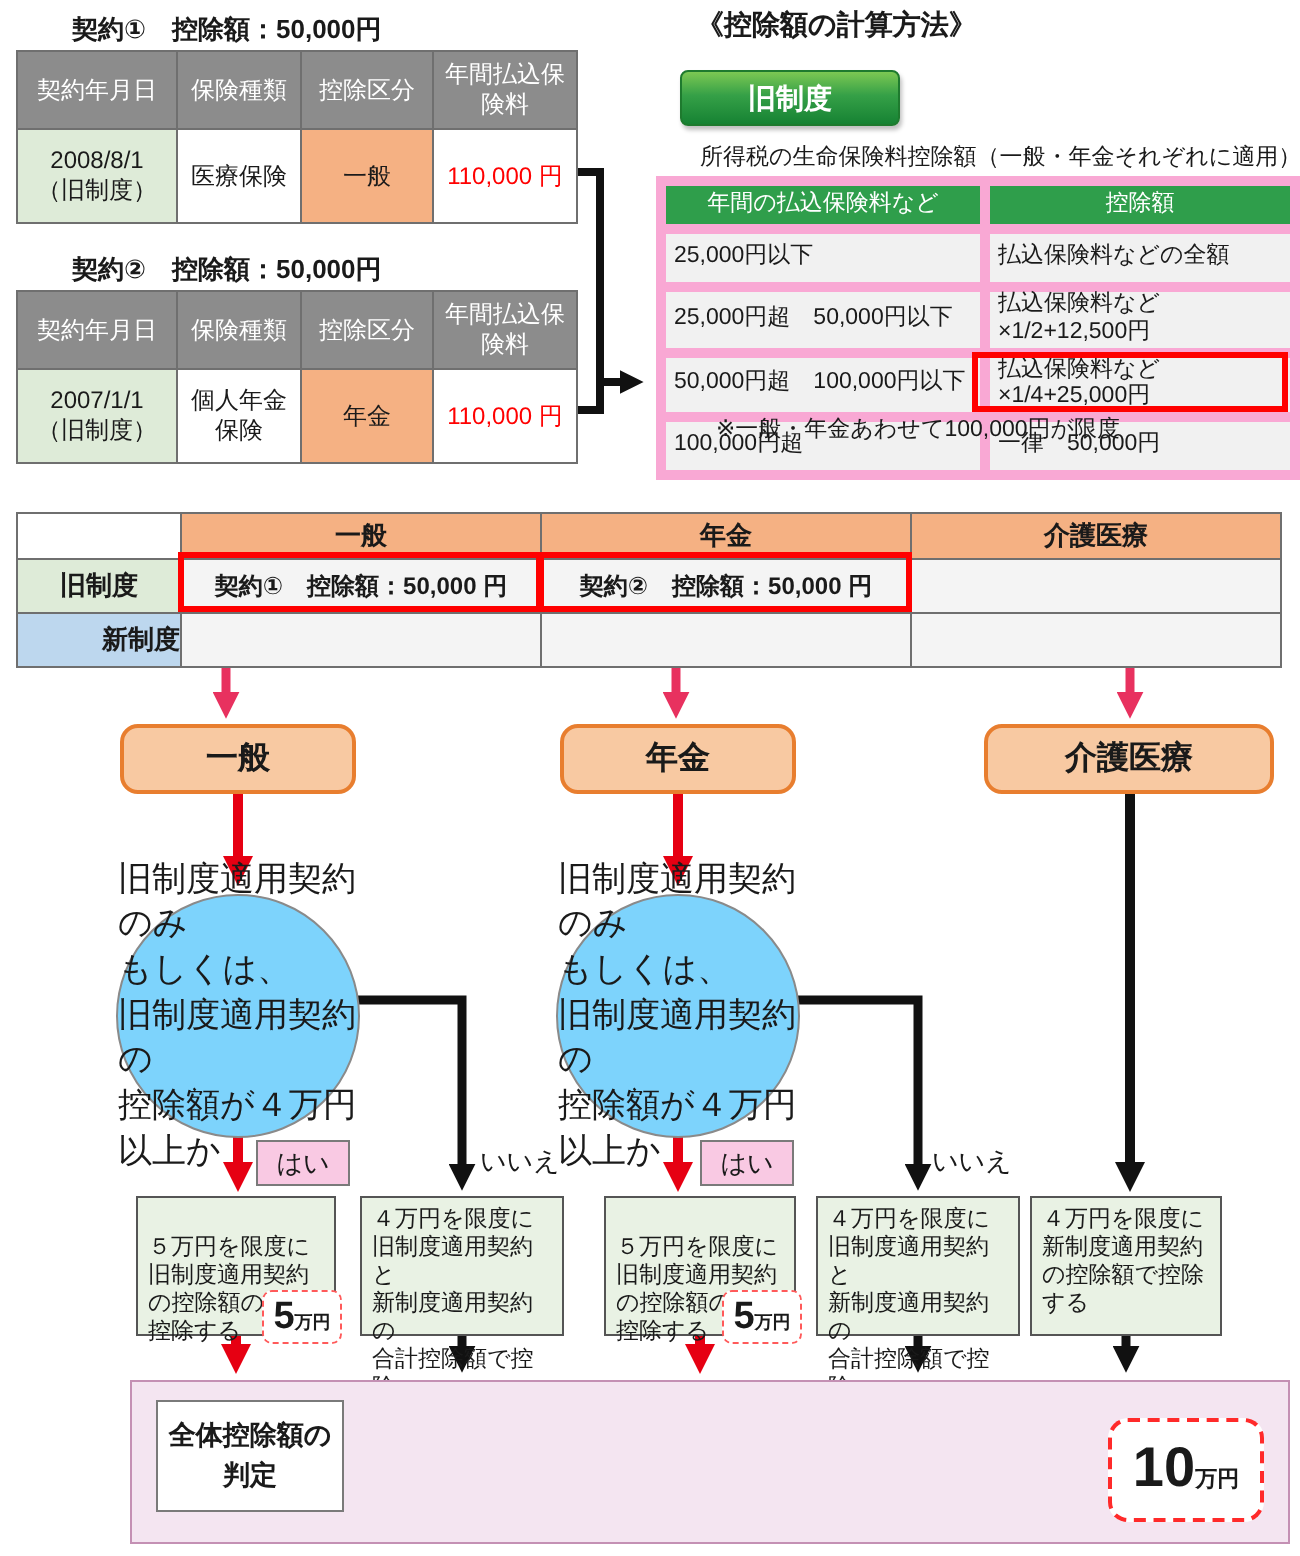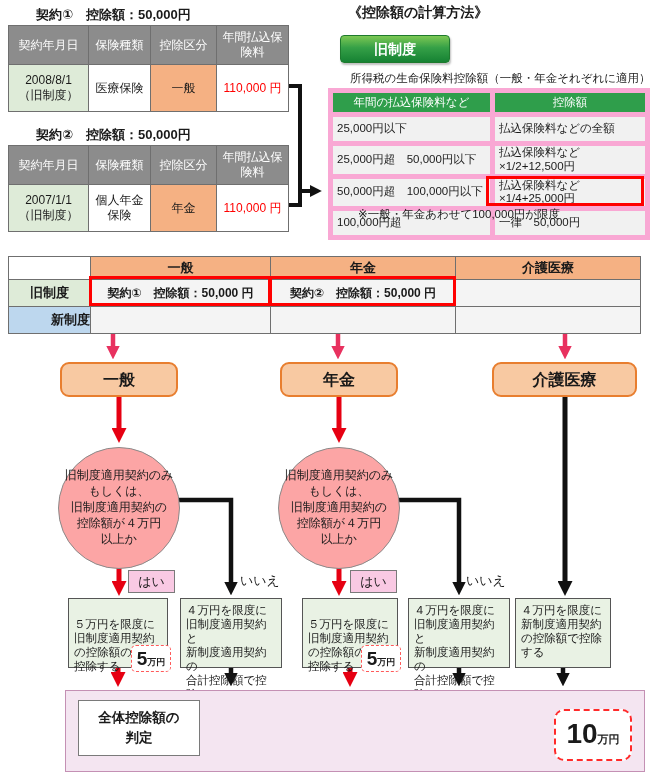--- a/index.html
+++ b/index.html
@@ -42,22 +42,22 @@
   th.lab{font-size:13px;font-weight:bold;height:26px;}
   th.lab.old{background:#deebd8;}
   th.lab.new{background:#bdd7ee;padding-left:42px;}
   td.sc{background:#f4f4f4;font-size:12px;font-weight:bold;height:26px;}
 
   .redbox{border:3px solid #ff0000;background:transparent;}
 
   
   .flowbox{background:#f8c9a2;border:2.5px solid #e87e2f;border-radius:9px;text-align:center;
         font-size:16px;font-weight:bold;z-index:2;position:absolute;box-sizing:border-box;}
-  .circle{width:122px;height:122px;border-radius:50%;background:#fca5a5;border:1.5px solid #8a8a8a;
-        display:flex;align-items:center;justify-content:center;text-align:center;font-size:12px;
+  .circle{width:122px;height:122px;border-radius:50%;background:#7dd3fc;border:1.5px solid #8a8a8a;
+        display:flex;align-items:center;justify-content:center;font-size:17px;
         line-height:1.33;white-space:pre-line;z-index:2;position:absolute;box-sizing:border-box;}
   .yesbox{background:#f9c9e3;border:1px solid #7a7a7a;text-align:center;font-size:13px;
         z-index:2;position:absolute;box-sizing:border-box;}
   .nolabel{font-size:13px;z-index:2;position:absolute;}
   .outbox{background:#e9f2e4;border:1.5px solid #555;font-size:11.5px;line-height:1.22;
         padding:4px 5px;text-align:left;white-space:pre-line;z-index:2;position:absolute;box-sizing:border-box;}
   .limitbadge{position:absolute;right:-4px;bottom:-5px;width:40px;height:27px;background:#fff;
         border:1.5px dashed #ff5a5a;border-radius:5px;display:flex;align-items:baseline;
         justify-content:center;padding-top:1px;box-sizing:border-box;white-space:nowrap;}
   .limitbadge .v{font-size:19px;font-weight:bold;line-height:23px;}
@@ -287,20 +287,20 @@
 旧制度適用契約と
 新制度適用契約の
 合計控除額で控除
 する</div>
   <div class="outbox" style="left:515px;top:598px;width:96px;height:70px;">４万円を限度に
 新制度適用契約
 の控除額で控除
 する</div>
 
   <div class="finalbar" style="left:65px;top:690px;width:580px;height:82px;"></div>
-  <div class="finallabel" style="left:78px;top:700px;width:122px;height:56px;">全体控除額の
+  <div class="finallabel" style="left:78px;top:700px;width:94px;height:56px;">全体控除額の
 判定</div>
   <div class="totalbadge" style="left:554px;top:709px;width:78px;height:52px;">
     <span class="v">10</span>
     <span class="u">万円</span>
   </div>
 
 </div>
 
 </body></html>

